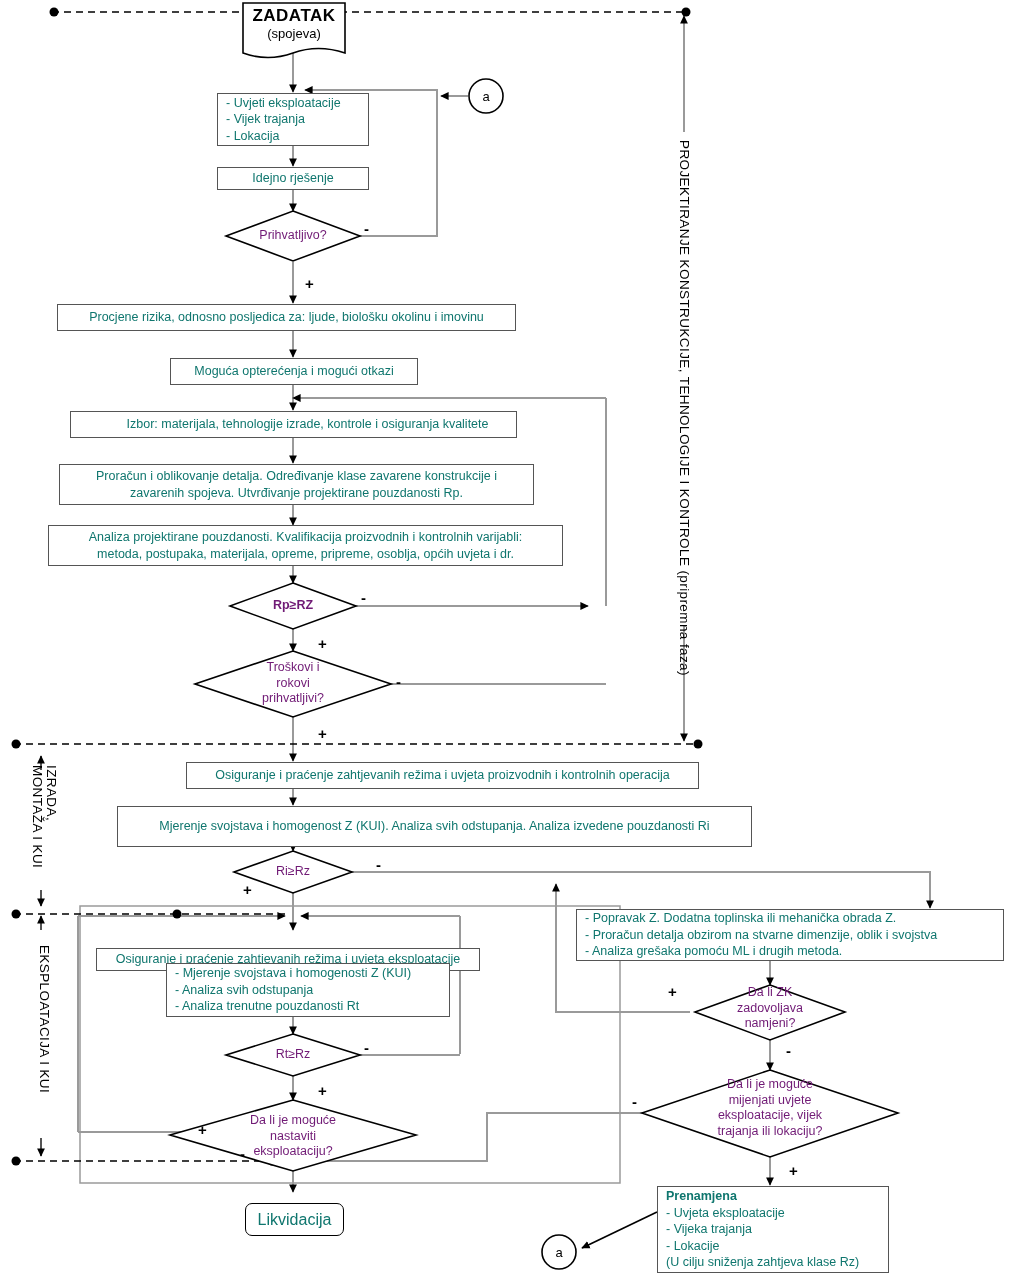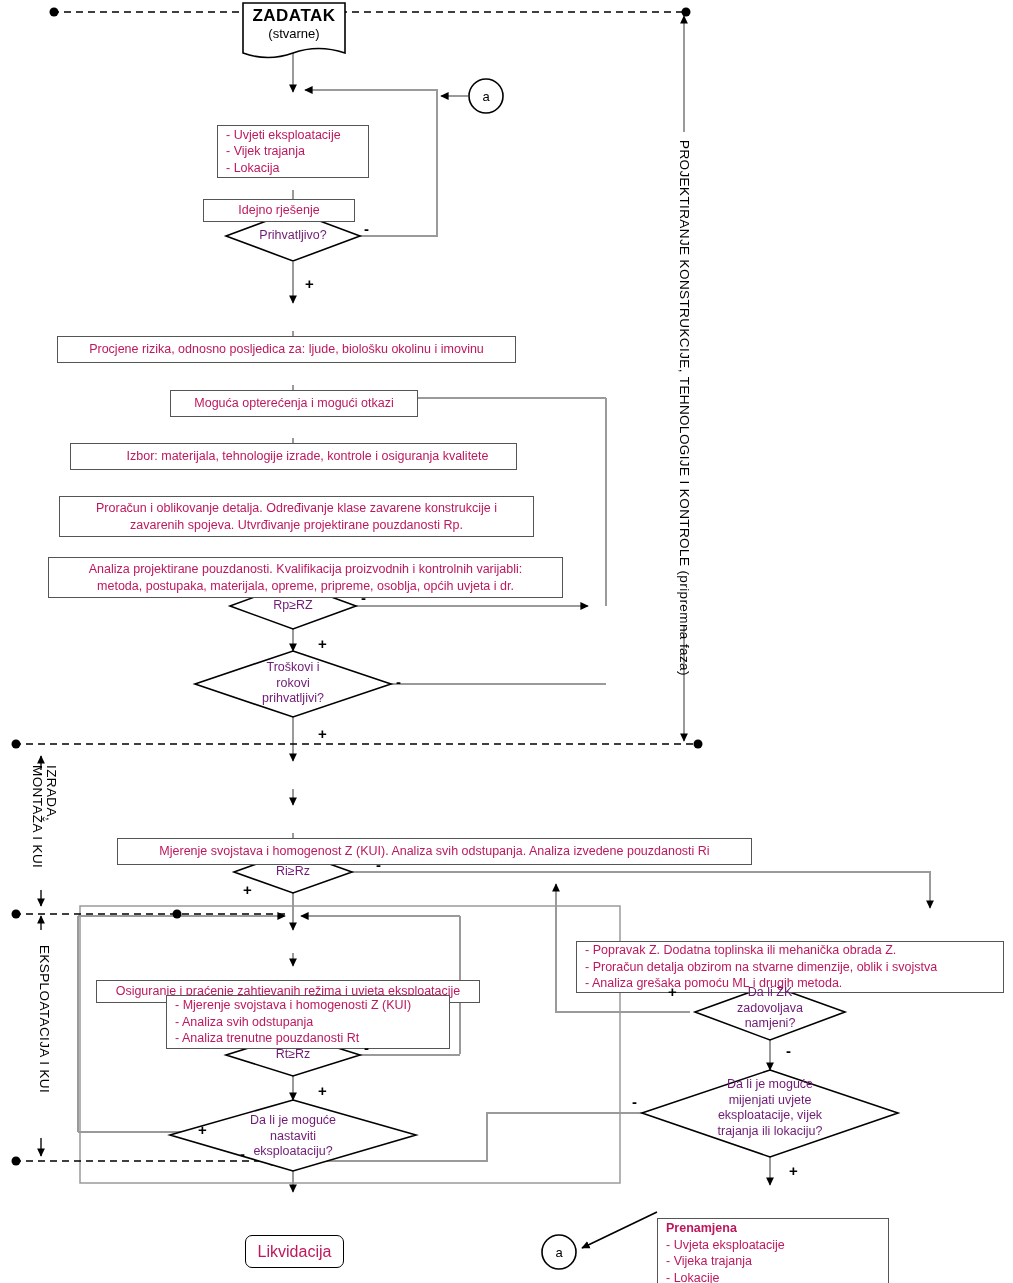--- a/index.html
+++ b/index.html
@@ -2,21 +2,21 @@
 <html><head>
 <meta charset="utf-8">
 <style>
   html,body{margin:0;padding:0;background:#ffffff;}
   body{font-family:"Liberation Sans","DejaVu Sans",sans-serif;}
   #canvas{position:relative;width:1013px;height:1283px;background:#fff;overflow:hidden;}
   svg.layer{position:absolute;left:0;top:0;width:1013px;height:1283px;}
 
   .node{position:absolute;box-sizing:border-box;background:#fff;
         border:1px solid #555;display:flex;align-items:center;justify-content:center;
-        font-size:12.5px;color:#be185d;line-height:1.33;text-align:center;margin-top:32px;}
+        font-size:12.5px;color:#0f766e;line-height:1.33;text-align:center;}
   .node.left{justify-content:flex-start;text-align:left;padding-left:8px;}
   .node.term{border-radius:7px;border:1px solid #000;font-size:16px;}
   .txt{white-space:pre-line;}
 
   .dlabel{position:absolute;font-size:12.5px;color:#701a75;line-height:1.25;
           text-align:center;pointer-events:none;white-space:pre-line;}
   .sign{position:absolute;font-size:15px;font-weight:bold;color:#000;line-height:1;}
   .conn-a{position:absolute;font-size:13px;color:#000;display:flex;align-items:center;justify-content:center;}
 
   .vlabel{position:absolute;font-size:13.5px;letter-spacing:.4px;color:#000;
@@ -158,33 +158,33 @@
 
     <circle cx="486" cy="96" r="17" fill="#fff" stroke="#000" stroke-width="1.6"></circle>
 
     <circle cx="559" cy="1252" r="17" fill="#fff" stroke="#000" stroke-width="1.6"></circle>
 
     <path d="M657,1212 L582,1248" stroke="#000" stroke-width="1.6" fill="none" marker-end="url(#ah)"></path>
   </svg>
 
   <div style="position:absolute;left:243px;top:6px;width:102px;text-align:center;">
     <div class="zadatak-t">ZADATAK</div>
-    <div class="zadatak-s">(stvarne)</div>
+    <div class="zadatak-s">(spojeva)</div>
   </div>
 
   <div class="conn-a" style="left:469px;top:79px;width:34px;height:34px;">a</div>
   <div class="conn-a" style="left:542px;top:1235px;width:34px;height:34px;">a</div>
 
   <div class="node left" style="left:217px;top:93px;width:152px;height:53px;">
     <span class="txt">- Uvjeti eksploatacije
 - Vijek trajanja
 - Lokacija</span>
   </div>
 
-  <div class="node" style="left:203px;top:167px;width:152px;height:23px;">
+  <div class="node" style="left:217px;top:167px;width:152px;height:23px;">
     <span class="txt">Idejno rješenje</span>
   </div>
 
   <div class="node" style="left:57px;top:304px;width:459px;height:27px;">
     <span class="txt">Procjene rizika, odnosno posljedica za: ljude, biološku okolinu i imovinu</span>
   </div>
 
   <div class="node" style="left:170px;top:358px;width:248px;height:27px;">
     <span class="txt">Moguća opterećenja i mogući otkazi</span>
   </div>
@@ -196,22 +196,25 @@
   <div class="node" style="left:48px;top:525px;width:515px;height:41px;">
     <span class="txt">Analiza projektirane pouzdanosti. Kvalifikacija proizvodnih i kontrolnih varijabli:
 metoda, postupaka, materijala, opreme, pripreme, osoblja, općih uvjeta i dr.</span>
   </div>
 
   <div class="node" style="left:59px;top:464px;width:475px;height:41px;">
     <span class="txt">Proračun i oblikovanje detalja. Određivanje klase zavarene konstrukcije i
 zavarenih spojeva. Utvrđivanje projektirane pouzdanosti Rp.</span>
   </div>
 
-
-  <div class="node" style="left:117px;top:806px;width:635px;height:27px;">
+  <div class="node" style="left:186px;top:762px;width:513px;height:27px;">
+    <span class="txt">Osiguranje i praćenje zahtjevanih režima i uvjeta proizvodnih i kontrolnih operacija</span>
+  </div>
+
+  <div class="node" style="left:117px;top:806px;width:635px;height:41px;">
     <span class="txt">Mjerenje svojstava i homogenost Z (KUI). Analiza svih odstupanja. Analiza izvedene pouzdanosti Ri</span>
   </div>
 
   <div class="node" style="left:96px;top:948px;width:384px;height:23px;">
     <span class="txt">Osiguranje i praćenje zahtjevanih režima i uvjeta eksploatacije</span>
   </div>
 
   <div class="node left" style="left:166px;top:963px;width:284px;height:54px;">
     <span class="txt">- Mjerenje svojstava i homogenosti Z (KUI)
 - Analiza svih odstupanja
@@ -230,21 +233,21 @@
 
   <div class="node left" style="left:657px;top:1186px;width:232px;height:87px;flex-direction:column;align-items:flex-start;justify-content:center;">
     <span class="bold" style="font-size:12.5px;">Prenamjena</span>
     <span class="txt">- Uvjeta eksploatacije
 - Vijeka trajanja
 - Lokacije
 (U cilju sniženja zahtjeva klase Rz)</span>
   </div>
 
   <div class="dlabel" style="left:238px;top:228px;width:110px;">Prihvatljivo?</div>
-  <div class="dlabel" style="left:248px;top:598px;width:90px;">Rp≥RZ</div>
+  <div class="dlabel" style="left:248px;top:598px;width:90px;font-weight:bold;">Rp≥RZ</div>
   <div class="dlabel" style="left:233px;top:660px;width:120px;">Troškovi i
 rokovi
 prihvatljivi?</div>
   <div class="dlabel" style="left:250px;top:864px;width:86px;">Ri≥Rz</div>
   <div class="dlabel" style="left:250px;top:1047px;width:86px;">Rt≥Rz</div>
   <div class="dlabel" style="left:710px;top:985px;width:120px;">Da li ZK
 zadovoljava
 namjeni?</div>
   <div class="dlabel" style="left:226px;top:1113px;width:134px;">Da li je moguće
 nastaviti

